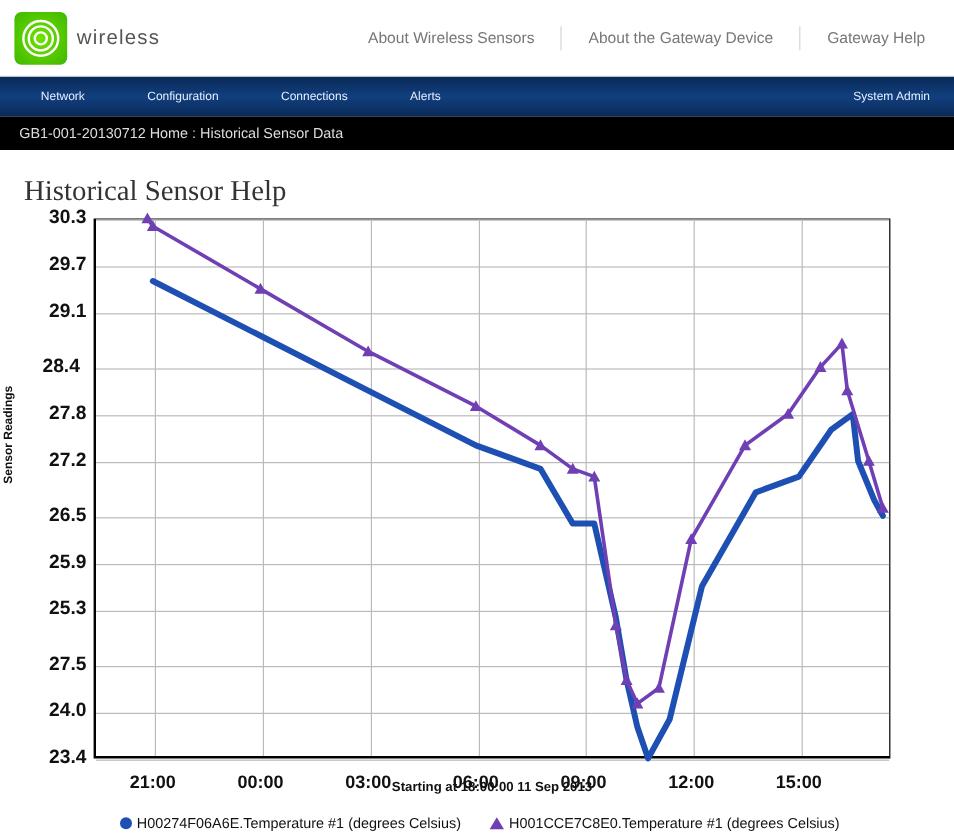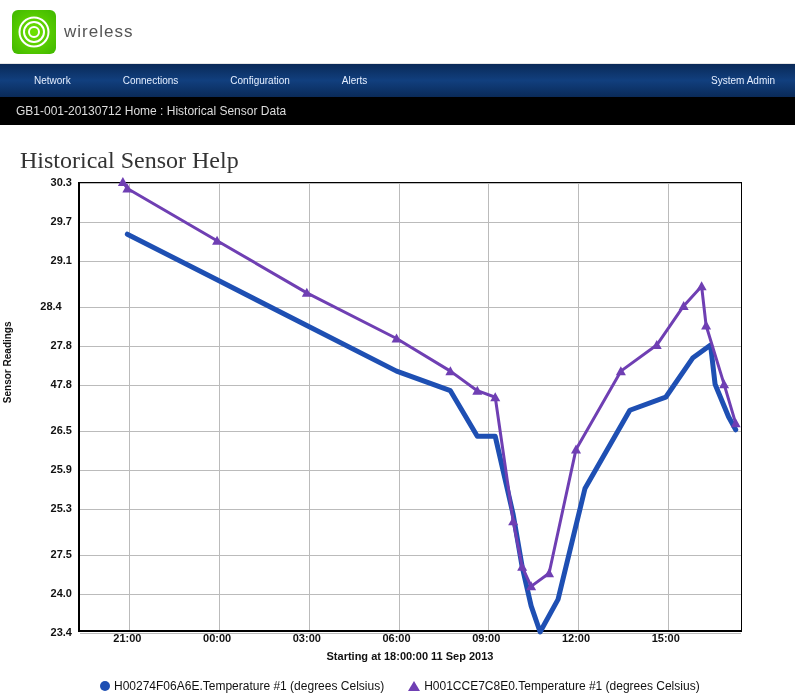--- a/index.html
+++ b/index.html
@@ -69,28 +69,28 @@
     border-right: 1px solid #000;
   }
   .grid-v, .grid-h { position:absolute; background:#bbb; }
   .grid-v { top:0; bottom:0; width:1px; }
   .grid-h { left:0; right:0; height:1px; }
 
   .y-tick {
     position: absolute;
     right: 100%; width: 48px;
     text-align: right; padding-right: 6px;
-    font-size: 11px; font-weight: 700; color:#111;
+    font-size: 16px; font-weight: 700; color:#111;
     transform: translateY(-50%);
   }
   .x-tick {
     position:absolute; top:100%;
     transform: translateX(-50%);
-    font-size:11px; font-weight:700; color:#111;
-    padding-top:0;
+    font-size:15px; font-weight:700; color:#111;
+    padding-top:12px;
   }
   .y-axis-label {
     position:absolute;
     top:50%;
     transform: rotate(-90deg) translateX(50%);
     transform-origin: left top;
     font-size:10px; font-weight:700; color:#111;
   }
   .x-axis-label {
     position:absolute; left:50%; top:100%;
@@ -124,26 +124,33 @@
         <circle cx="17" cy="17" r="5"></circle>
             <circle cx="17" cy="17" r="10"></circle>
             <circle cx="17" cy="17" r="14.5"></circle>
       </g>
         </svg>
     </div>
     <div class="logo-text">
       <div class="line1">wireless</div>
     </div>
   </div>
+  <div class="top-links">
+    <div class="top-link">About Wireless Sensors</div>
+    <div class="top-sep"></div>
+    <div class="top-link">About the Gateway Device</div>
+    <div class="top-sep"></div>
+    <div class="top-link">Gateway Help</div>
+  </div>
 </div>
 
 <div class="navbar">
   <div class="nav-item">Network</div>
+  <div class="nav-item">Configuration</div>
   <div class="nav-item">Connections</div>
-  <div class="nav-item">Configuration</div>
   <div class="nav-item">Alerts</div>
   <div class="nav-item nav-right">System Admin</div>
 </div>
 
 <div class="breadcrumb">GB1-001-20130712 Home : Historical Sensor Data</div>
 
 <div class="page-title">Historical Sensor Help</div>
 
 <div class="chart-wrap">
 
@@ -203,21 +210,21 @@
       <div class="x-tick" style="left: 318.541px;">06:00</div>
       <div class="x-tick" style="left: 408.27px;">09:00</div>
       <div class="x-tick" style="left: 498px;">12:00</div>
       <div class="x-tick" style="left: 587.73px;">15:00</div>
       <div class="y-tick" style="top: 450px;">23.4</div>
       <div class="y-tick" style="top: 410.87px;">24.0</div>
       <div class="y-tick" style="top: 371.739px;">27.5</div>
       <div class="y-tick" style="top: 326.087px;">25.3</div>
       <div class="y-tick" style="top: 286.957px;">25.9</div>
       <div class="y-tick" style="top: 247.826px;">26.5</div>
-      <div class="y-tick" style="top: 202.174px;">47.8</div>
+      <div class="y-tick" style="top: 202.174px;">27.2</div>
       <div class="y-tick" style="top: 163.043px;">27.8</div>
       <div class="y-tick" style="top: 123.913px; text-align: center;">28.4</div>
       <div class="y-tick" style="top: 78.2609px;">29.1</div>
       <div class="y-tick" style="top: 39.1304px;">29.7</div>
       <div class="y-tick" style="top: 0px;">30.3</div>
     </div>
 
   <div class="legend">
     <div class="legend-item">
       <span class="leg-dot" style="background:#1e4fb3"></span>

